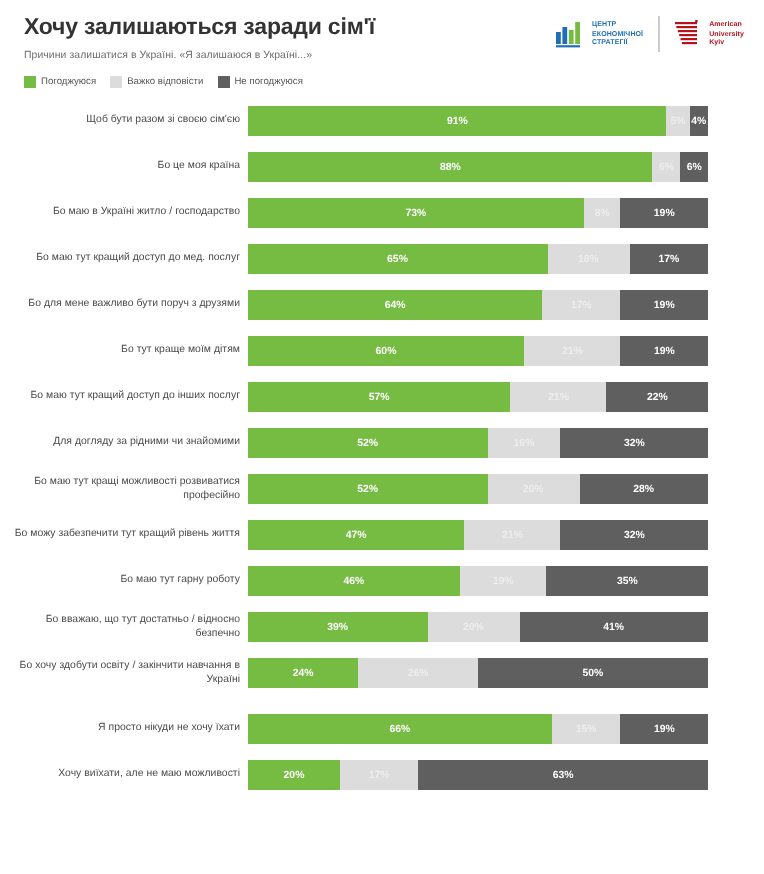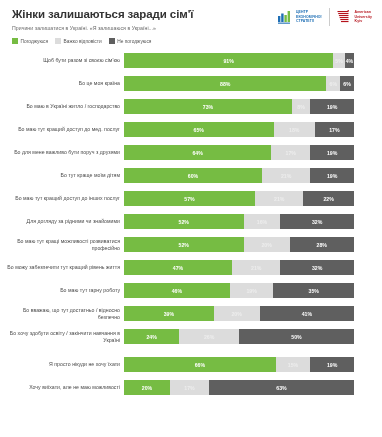--- a/index.html
+++ b/index.html
@@ -54,21 +54,21 @@
   .seg-agree{color:#ffffff;}
   .seg-hard{color:#ededed;}
   .seg-disagree{color:#ffffff;}
 </style>
 </head>
 <body>
 
 <div class="page">
 
   <div class="header">
-    <div class="title">Жінки залишаються заради сім'ї</div>
+    <div class="title">Хочу залишаються заради сім'ї</div>
     <div class="subtitle">Причини залишатися в Україні. «Я залишаюся в Україні...»</div>
 
     <div class="legend">
       <div class="legend-item">
         <span class="legend-swatch" style="background:#76bc43"></span>
         <span class="legend-label">Погоджуюся</span>
       </div>
       <div class="legend-item">
         <span class="legend-swatch" style="background:#dcdcdc"></span>
         <span class="legend-label">Важко відповісти</span>

